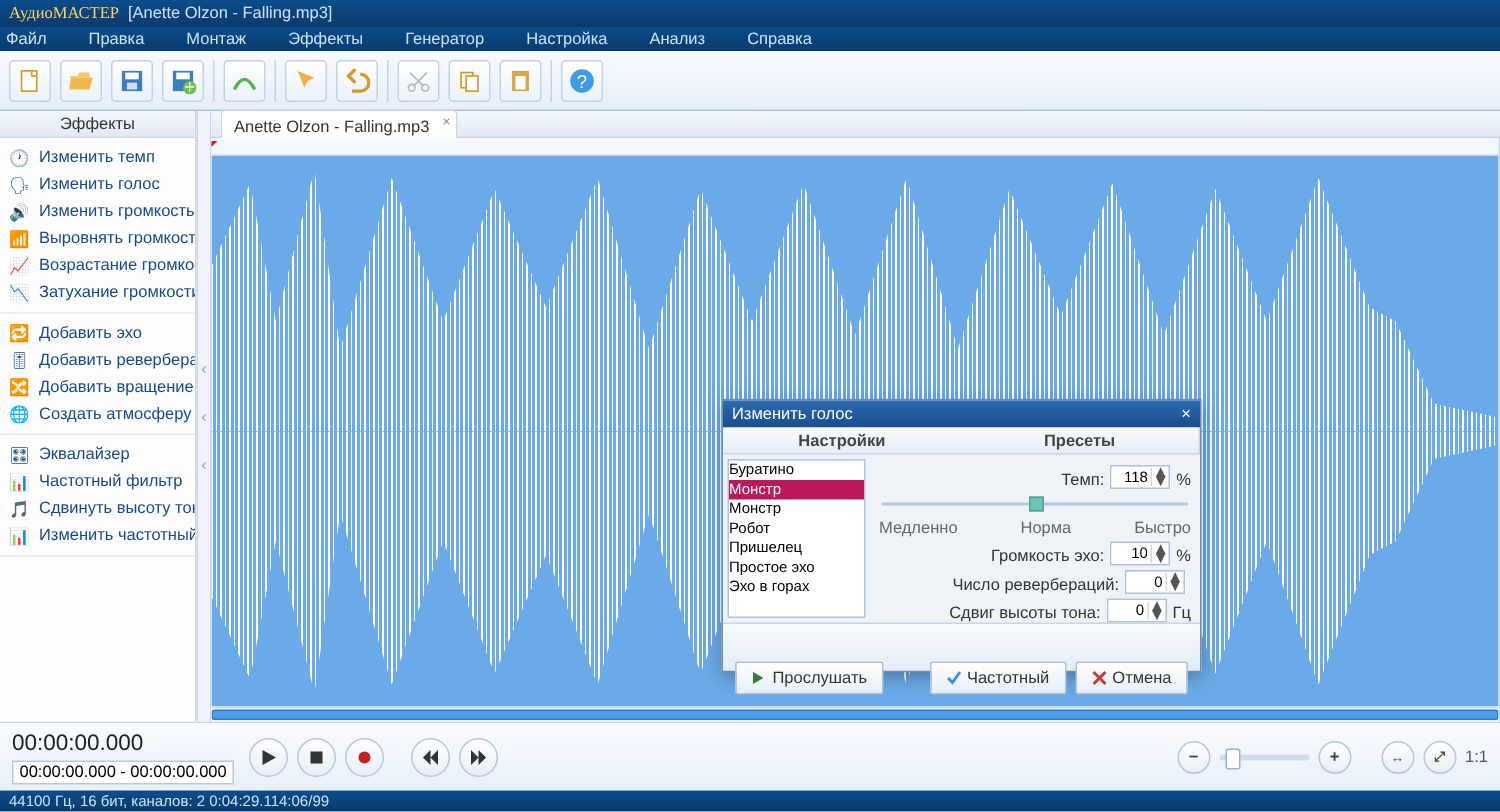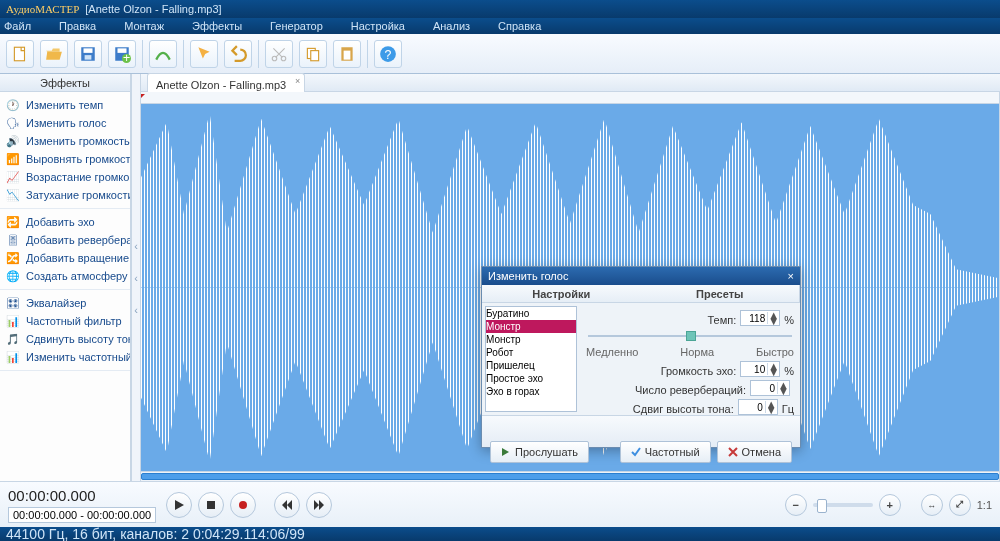--- a/index.html
+++ b/index.html
@@ -39,21 +39,21 @@
 .bottom{height:46px;background:linear-gradient(#f8fbff,#e8f0f8);border-top:1px solid #c8d6e5;display:flex;align-items:center;padding:0 8px;gap:10px;}
 .timecol{display:flex;flex-direction:column;gap:3px;}
 .bigtime{font-size:15px;color:#222;}
 .rangebox{border:1px solid #b5c8dc;background:#fff;font-size:9px;padding:1px 4px;display:flex;gap:3px;}
 .playbtns{display:flex;gap:6px;align-items:center;}
 .pbtn{width:26px;height:26px;border:1px solid #b5c8dc;border-radius:13px;background:linear-gradient(#fff,#e6eef6);display:flex;align-items:center;justify-content:center;cursor:pointer;}
 .zoomarea{margin-left:auto;display:flex;align-items:center;gap:6px;}
 .zbtn{width:22px;height:22px;border:1px solid #b5c8dc;border-radius:11px;background:linear-gradient(#fff,#e6eef6);display:flex;align-items:center;justify-content:center;cursor:pointer;font-weight:bold;color:#444;}
 .zslider{width:60px;height:4px;background:#cfdceb;border-radius:2px;position:relative;}
 .zslider::after{content:"";position:absolute;left:4px;top:-4px;width:8px;height:12px;background:#fff;border:1px solid #9ab3ce;border-radius:2px;}
-.statusbar{height:14px;background:linear-gradient(#0b4d8c,#083a6c);color:#cfe4f7;font-size:14px;display:flex;align-items:center;padding:0 6px;}
+.statusbar{height:14px;background:linear-gradient(#0b4d8c,#083a6c);color:#cfe4f7;font-size:10px;display:flex;align-items:center;padding:0 6px;}
 
 .dialog{position:absolute;left:340px;top:192px;width:320px;background:#eef3f8;border:1px solid #6a8cb0;box-shadow:0 3px 12px rgba(0,0,0,.3);z-index:10;}
 .dlghead{height:18px;background:linear-gradient(#2c6bb0,#1a4d8c);color:#fff;font-size:11px;display:flex;align-items:center;padding:0 6px;justify-content:space-between;}
 .dlghead .x{cursor:pointer;}
 .dlgcols{height:18px;display:flex;border-bottom:1px solid #c8d6e5;}
 .dlgcols>div{flex:1;text-align:center;line-height:18px;background:linear-gradient(#f7fafd,#e6eef6);font-weight:bold;color:#444;border-right:1px solid #c8d6e5;}
 .dlgbody{display:flex;height:112px;}
 .presets{width:92px;border:1px solid #aec2d8;background:#fff;margin:3px;overflow:hidden;}
 .presets div{padding:1px 0;font-size:10px;cursor:pointer;}
 .presets div.sel{background:#be185d;color:#fff;}

